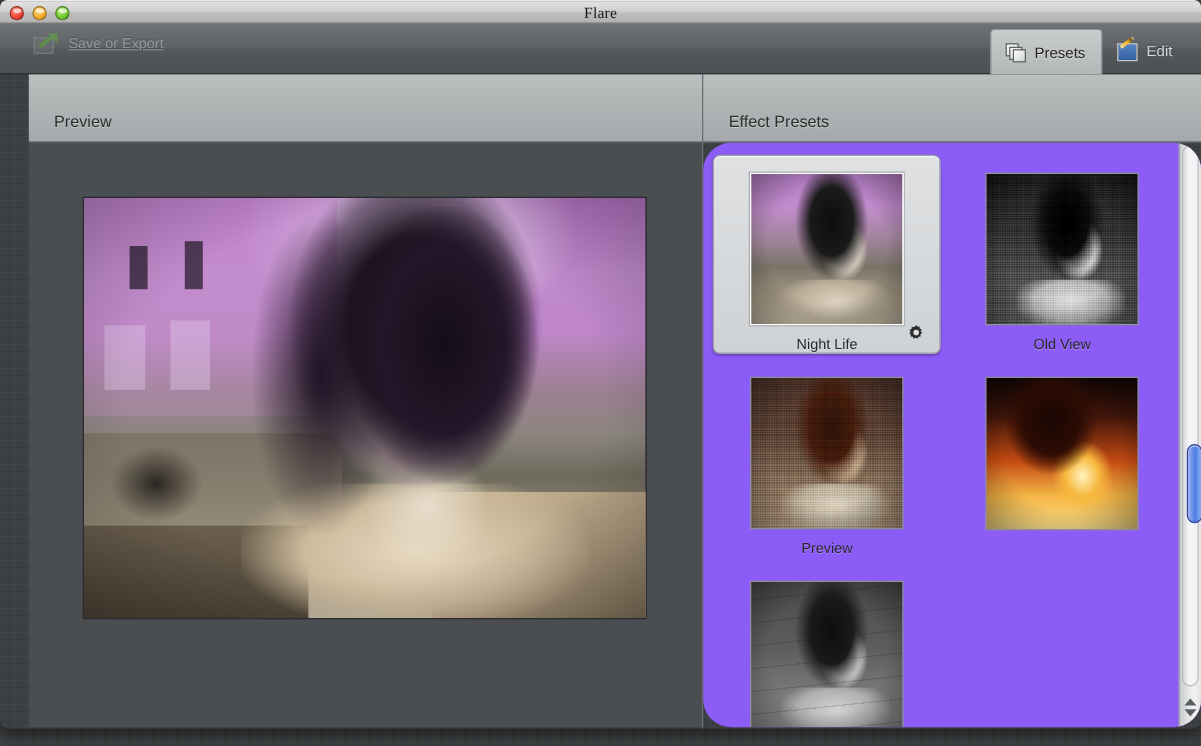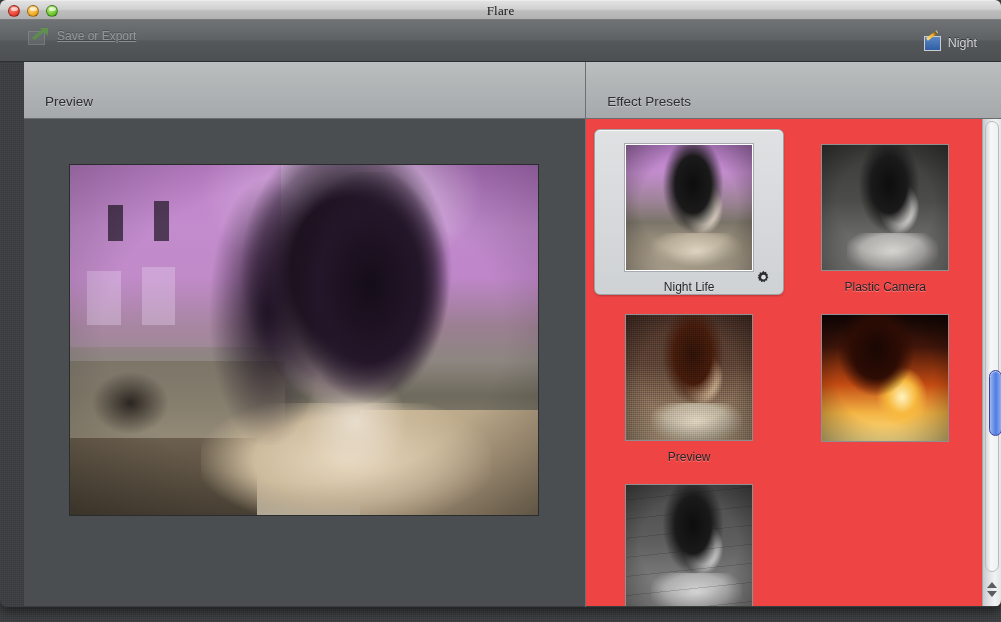--- a/index.html
+++ b/index.html
@@ -242,23 +242,24 @@
     background: linear-gradient(150deg, #cdbb99 0%, #a8957a 60%, #7d6f58 100%);
   }
   .pv-vig {
     inset: 0;
     background: radial-gradient(ellipse 78% 78% at 50% 48%, rgba(0,0,0,0) 55%, rgba(0,0,0,0.32) 100%);
   }
 
   
   #presets-body {
     height: 487px;
-    background: #ef4444;
+    background: #8b5cf6;
     position: relative;
     overflow: hidden;
+    border-radius: 23px;
   }
   #preset-scroll-area {
     position: absolute;
     left: 0; top: 0; right: 19px; bottom: 0;
     overflow: hidden;
     padding: 10px 0 0 8px;
   }
   .preset-grid {
     display: flex; flex-wrap: wrap;
     gap: 4px 6px;
@@ -405,24 +406,32 @@
         <svg width="22" height="18" viewBox="0 0 22 18" style="position:absolute;left:0;top:0">
           <path d="M5 12 L16 3" stroke="#5bbd2a" stroke-width="3.4" fill="none"></path>
           <path d="M12 1 L20 1 L20 9 Z" fill="#5bbd2a"></path>
         </svg>
       </span>
       <span class="label">Save or Export</span>
     </div>
 
     <div id="tabs">
 
+      <div class="tab active">
+        <span class="icon-presets">
+          <span></span>
+            <span></span>
+            <span></span>
+        </span>
+        <span>Presets</span>
+      </div>
 
       <div class="tab">
         <span class="icon-edit"></span>
-        <span>Night</span>
+        <span>Edit</span>
       </div>
 
 
     </div>
   </div>
 
   <div id="content">
 
     <div id="left-pane">
       <div class="pane-header">
@@ -469,30 +478,31 @@
               </div>
               <div class="preset-label">Night Life</div>
               <span class="gear-icon">
                 <svg width="15" height="15" viewBox="0 0 16 16">
                   <path fill="#2b2d2e" d="M8 0.8l1 1.6 1.9-.5.2 2 1.8.8-.9 1.8 1.3 1.5-1.6 1.2.3 1.9-2 .2-.9 1.8-1.6-1.1-1.7 1.1-.9-1.8-2-.2.3-1.9L1.7 8.5 3 7 2.1 5.2l1.8-.8.2-2 1.9.5z"></path>
                   <circle cx="8" cy="7.6" r="2.5" fill="#dfe1e3"></circle>
                 </svg>
               </span>
             </div>
 
-
             <div class="preset-cell">
-              <div class="thumb th-plastic">
+              <div class="thumb th-old">
                 <div class="t-layer t-body"></div>
                 <div class="t-layer t-face"></div>
                 <div class="t-layer t-hair"></div>
+                <div class="t-layer t-noise"></div>
                 <div class="t-layer t-vig"></div>
               </div>
-              <div class="preset-label">Plastic Camera</div>
+              <div class="preset-label">Old View</div>
             </div>
+
 
             <div class="preset-cell">
               <div class="thumb th-post">
                 <div class="t-layer t-body"></div>
                 <div class="t-layer t-face"></div>
                 <div class="t-layer t-hair"></div>
                 <div class="t-layer t-noise"></div>
                 <div class="t-layer t-vig"></div>
               </div>
               <div class="preset-label">Preview</div>

